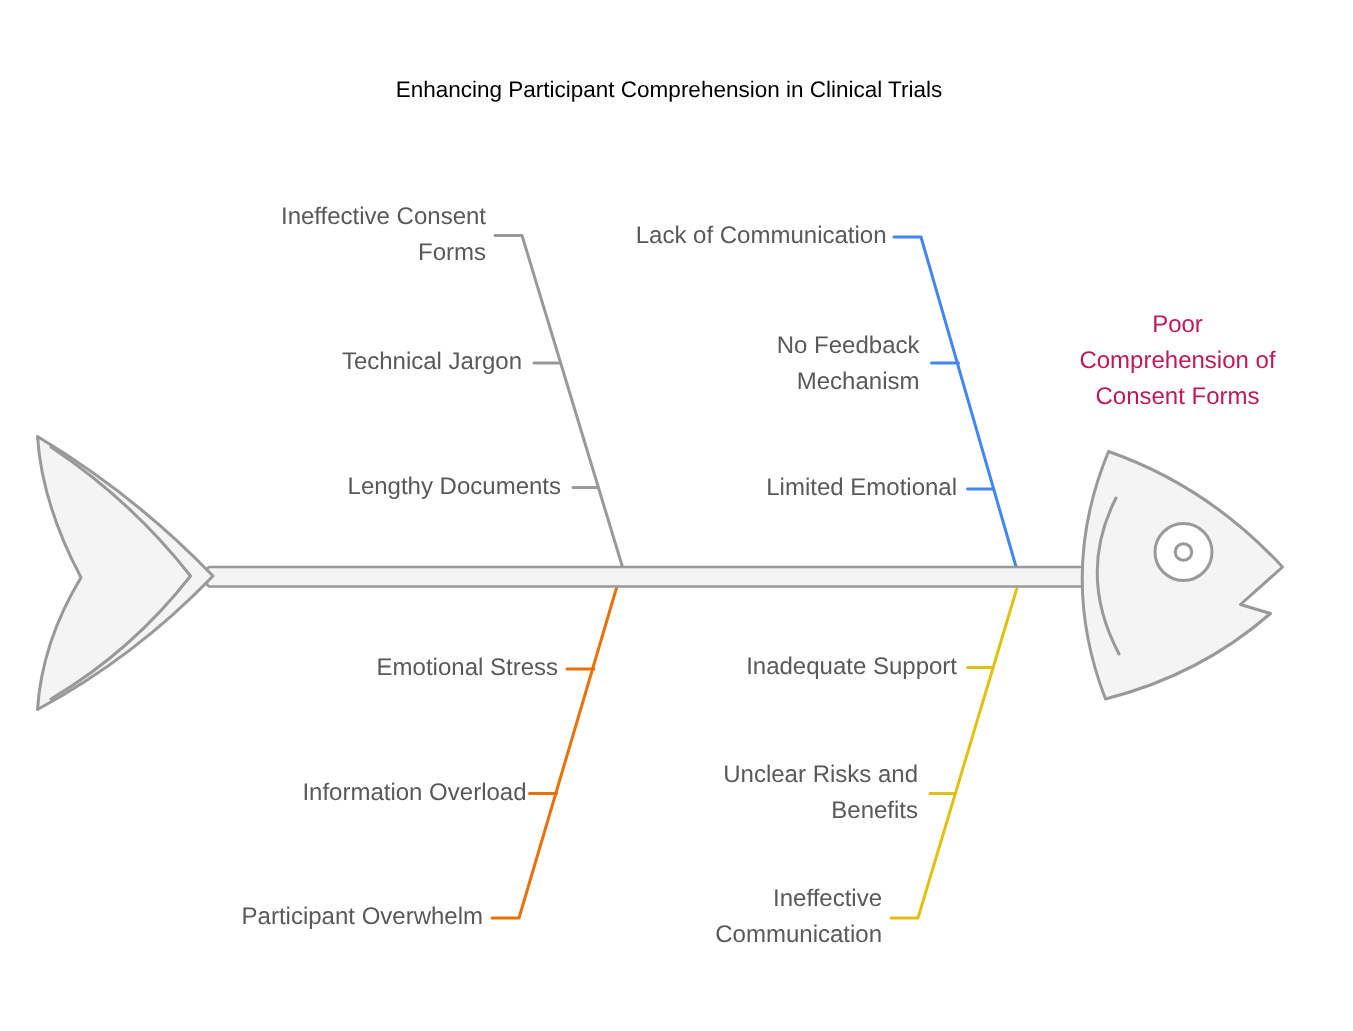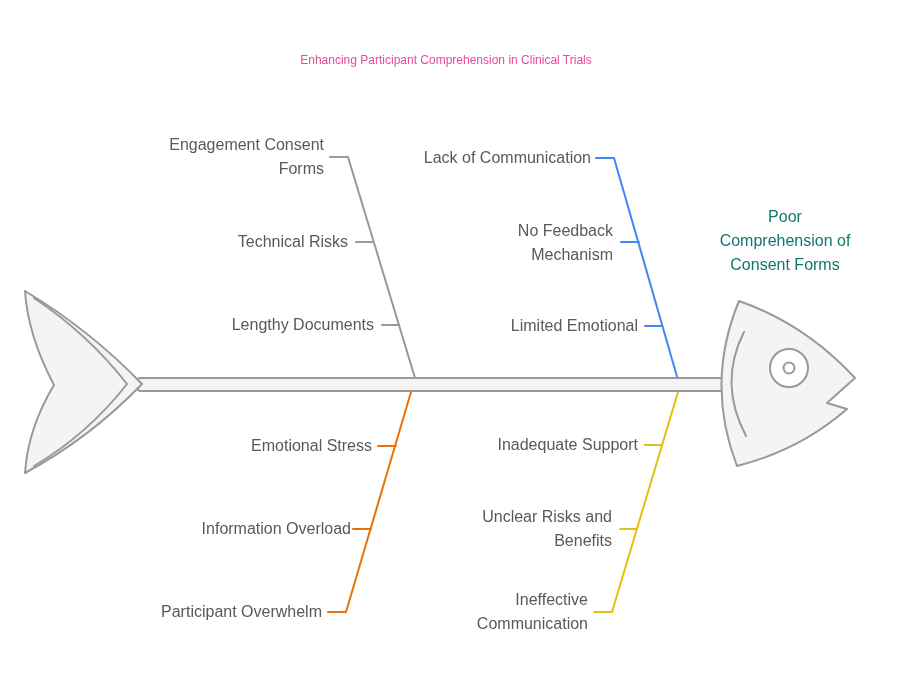--- a/index.html
+++ b/index.html
@@ -9,41 +9,41 @@
     background:#ffffff;
     overflow:hidden;
     font-family:"Liberation Sans", sans-serif;
   }
   #diagram-svg{position:absolute;left:0;top:0;}
   .title{
     position:absolute;
     left:146px;top:60px;width:600px;
     transform:translateY(-50%);
     text-align:center;
-    font-size:12px;
-    color:#ec4899;
+    font-size:15px;
+    color:#000000;
   }
   .cause{
     position:absolute;
     transform:translateY(-50%);
     text-align:right;
     white-space:pre-line;
     font-size:16px;
     line-height:24px;
     color:#595959;
   }
   .effect-label{
     position:absolute;
     left:699px;top:241px;width:172px;
     transform:translateY(-50%);
     text-align:center;
     white-space:pre-line;
     font-size:16px;
     line-height:24px;
-    color:#0f766e;
+    color:#be185d;
   }
 </style>
 </head>
 <body>
 
 <div id="canvas">
 
   <svg id="diagram-svg" width="902" height="687" viewBox="0 0 902 687">
 
     <g fill="none" stroke-width="2" stroke-linecap="round" stroke-linejoin="round" stroke="#999999">
@@ -84,23 +84,23 @@
       <circle cx="789" cy="368" r="5.5" fill="#ffffff"></circle>
     </g>
   </svg>
 
   <div class="title">Enhancing Participant Comprehension in Clinical Trials</div>
 
   <div class="effect-label">Poor
 Comprehension of
 Consent Forms</div>
 
-  <div class="cause" style="right:578px;top:157px;">Engagement Consent
+  <div class="cause" style="right:578px;top:157px;">Ineffective Consent
 Forms</div>
-  <div class="cause" style="right:554px;top:242px;">Technical Risks</div>
+  <div class="cause" style="right:554px;top:242px;">Technical Jargon</div>
   <div class="cause" style="right:528px;top:325px;">Lengthy Documents</div>
 
   <div class="cause" style="right:311px;top:158px;">Lack of Communication</div>
   <div class="cause" style="right:289px;top:243px;">No Feedback
 Mechanism</div>
   <div class="cause" style="right:264px;top:326px;">Limited Emotional</div>
 
   <div class="cause" style="right:530px;top:446px;">Emotional Stress</div>
   <div class="cause" style="right:551px;top:529px;margin-left:12px;">Information Overload</div>
   <div class="cause" style="right:580px;top:612px;text-align:center;">Participant Overwhelm</div>

